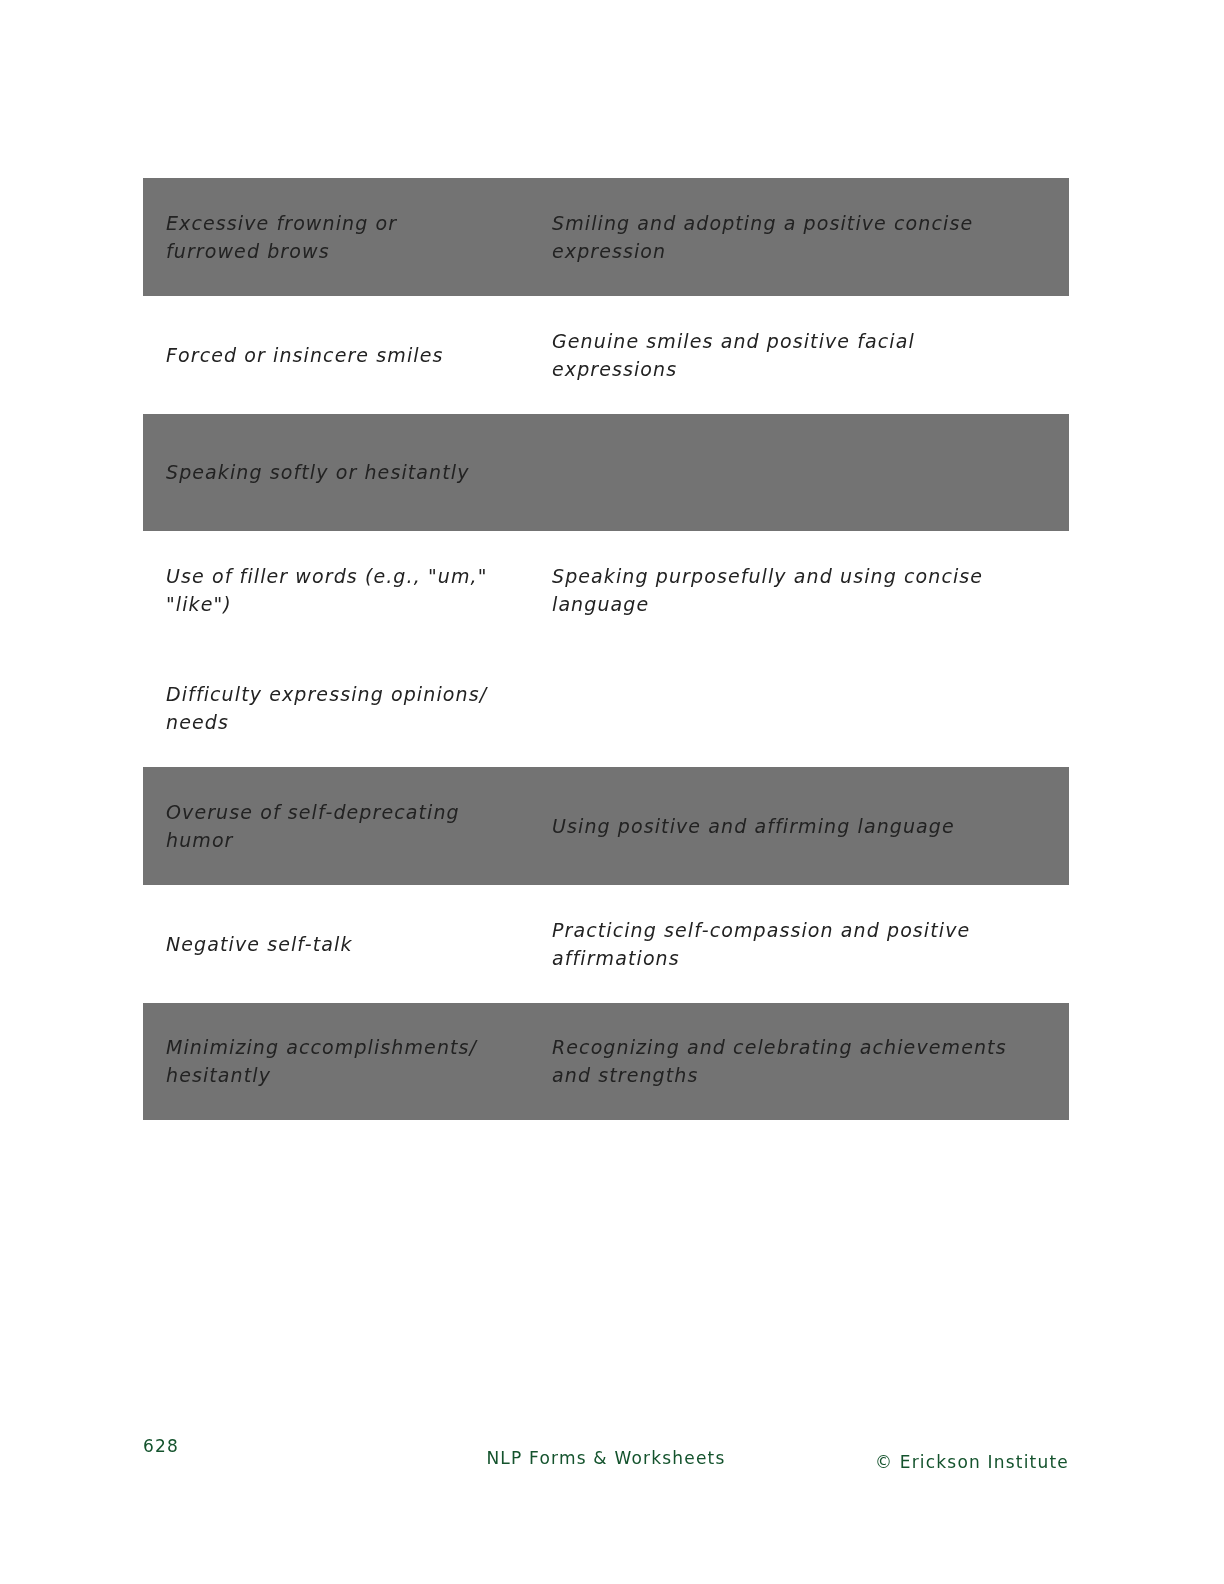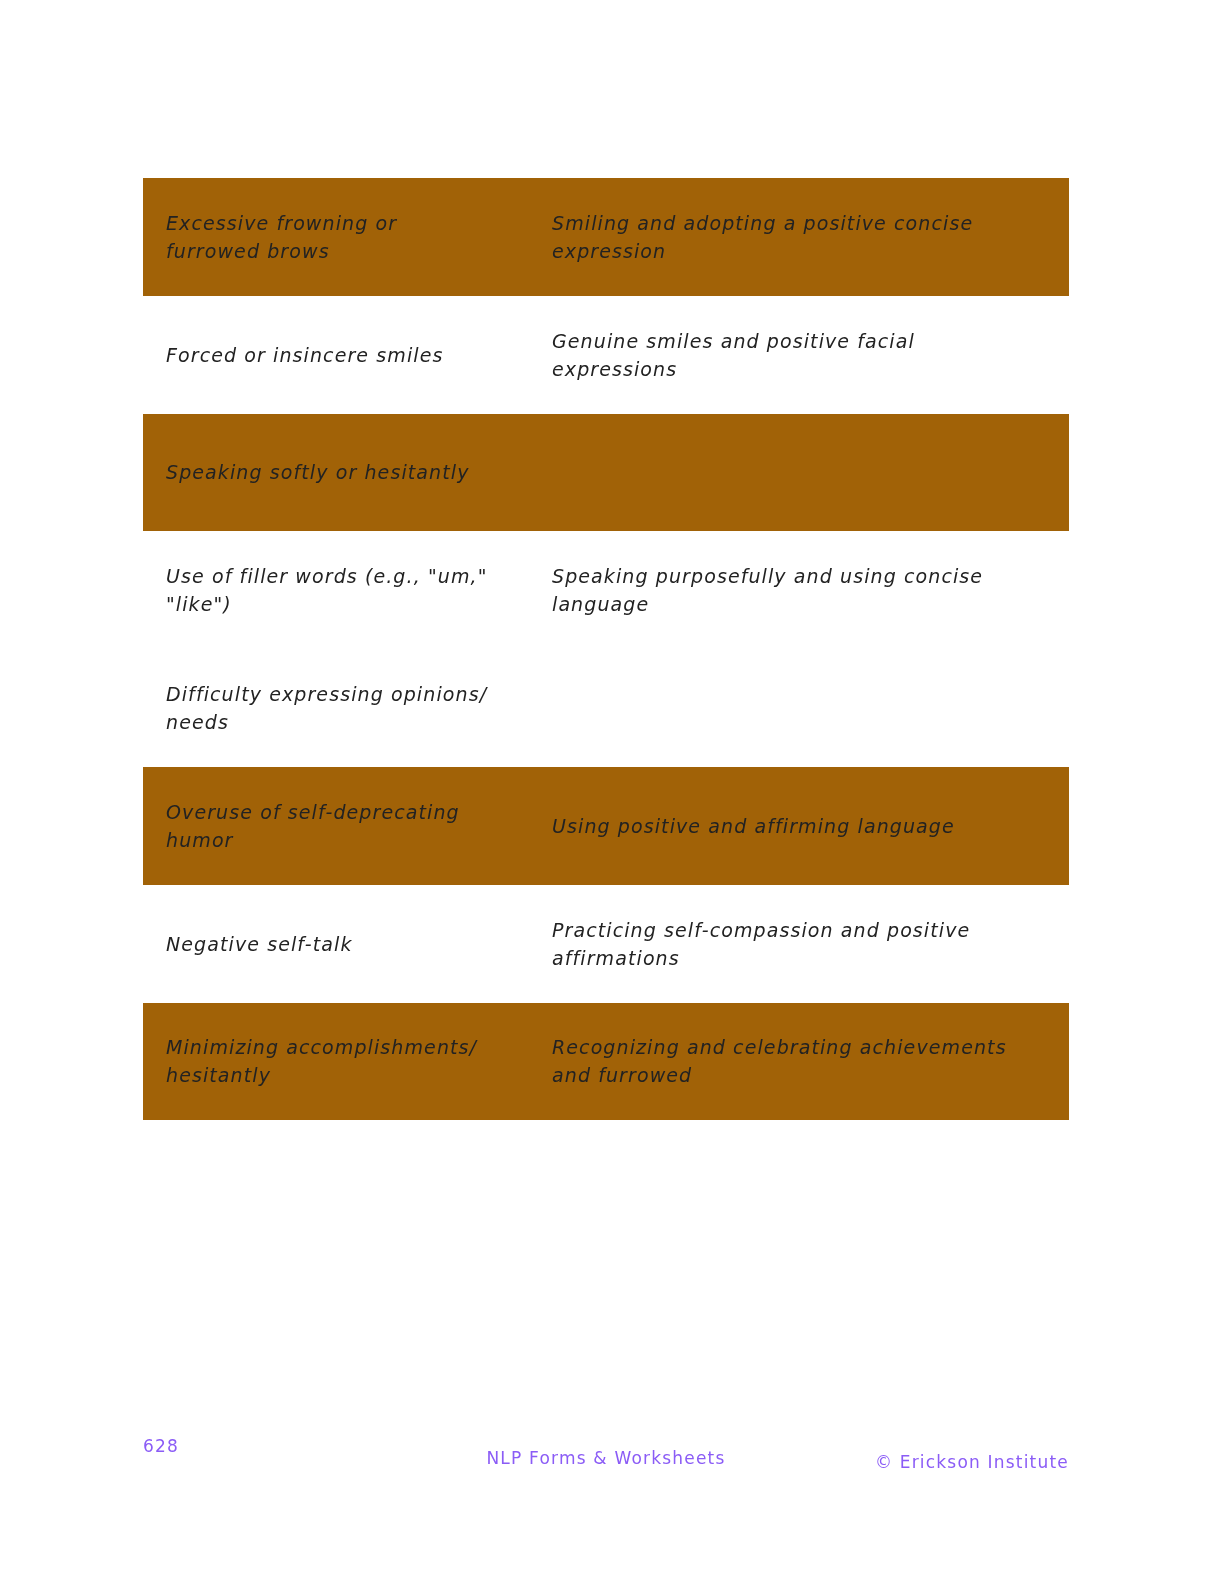--- a/index.html
+++ b/index.html
@@ -19,21 +19,21 @@
       left: 143px;
       top: 178px;
       width: 926px;
     }
     .row {
       display: flex;
       height: 117.8px;
       box-sizing: border-box;
     }
     .row.shaded {
-      background: #a16207;
+      background: #737373;
     }
     .cell {
       display: flex;
       align-items: center;
       box-sizing: border-box;
       font-style: italic;
       font-size: 19px;
       line-height: 28px;
       letter-spacing: 1.1px;
       color: #222222;
@@ -52,21 +52,21 @@
       display: block;
     }
     .footer {
       position: absolute;
       top: 1436px;
       left: 143px;
       width: 926px;
       height: 24px;
       font-size: 17px;
       letter-spacing: 1.2px;
-      color: #8b5cf6;
+      color: #14532d;
     }
     .footer .page-number {
       position: absolute;
       left: 0;
       top: 0;
     }
     .footer .book-title {
       position: absolute;
       left: 0;
       right: 0;
@@ -131,21 +131,21 @@
       </div>
     <div class="cell right">
         <span class="cell-text">Practicing self-compassion and positive affirmations</span>
       </div>
   </div>
   <div class="row shaded">
     <div class="cell left">
         <span class="cell-text">Minimizing accomplishments/ hesitantly</span>
       </div>
     <div class="cell right">
-        <span class="cell-text">Recognizing and celebrating achievements and furrowed</span>
+        <span class="cell-text">Recognizing and celebrating achievements and strengths</span>
       </div>
   </div>
 </div>
 
 <div class="footer">
   <span class="page-number">628</span>
   <span class="book-title">NLP Forms &amp; Worksheets</span>
   <span class="copyright">© Erickson Institute</span>
 </div>
 

